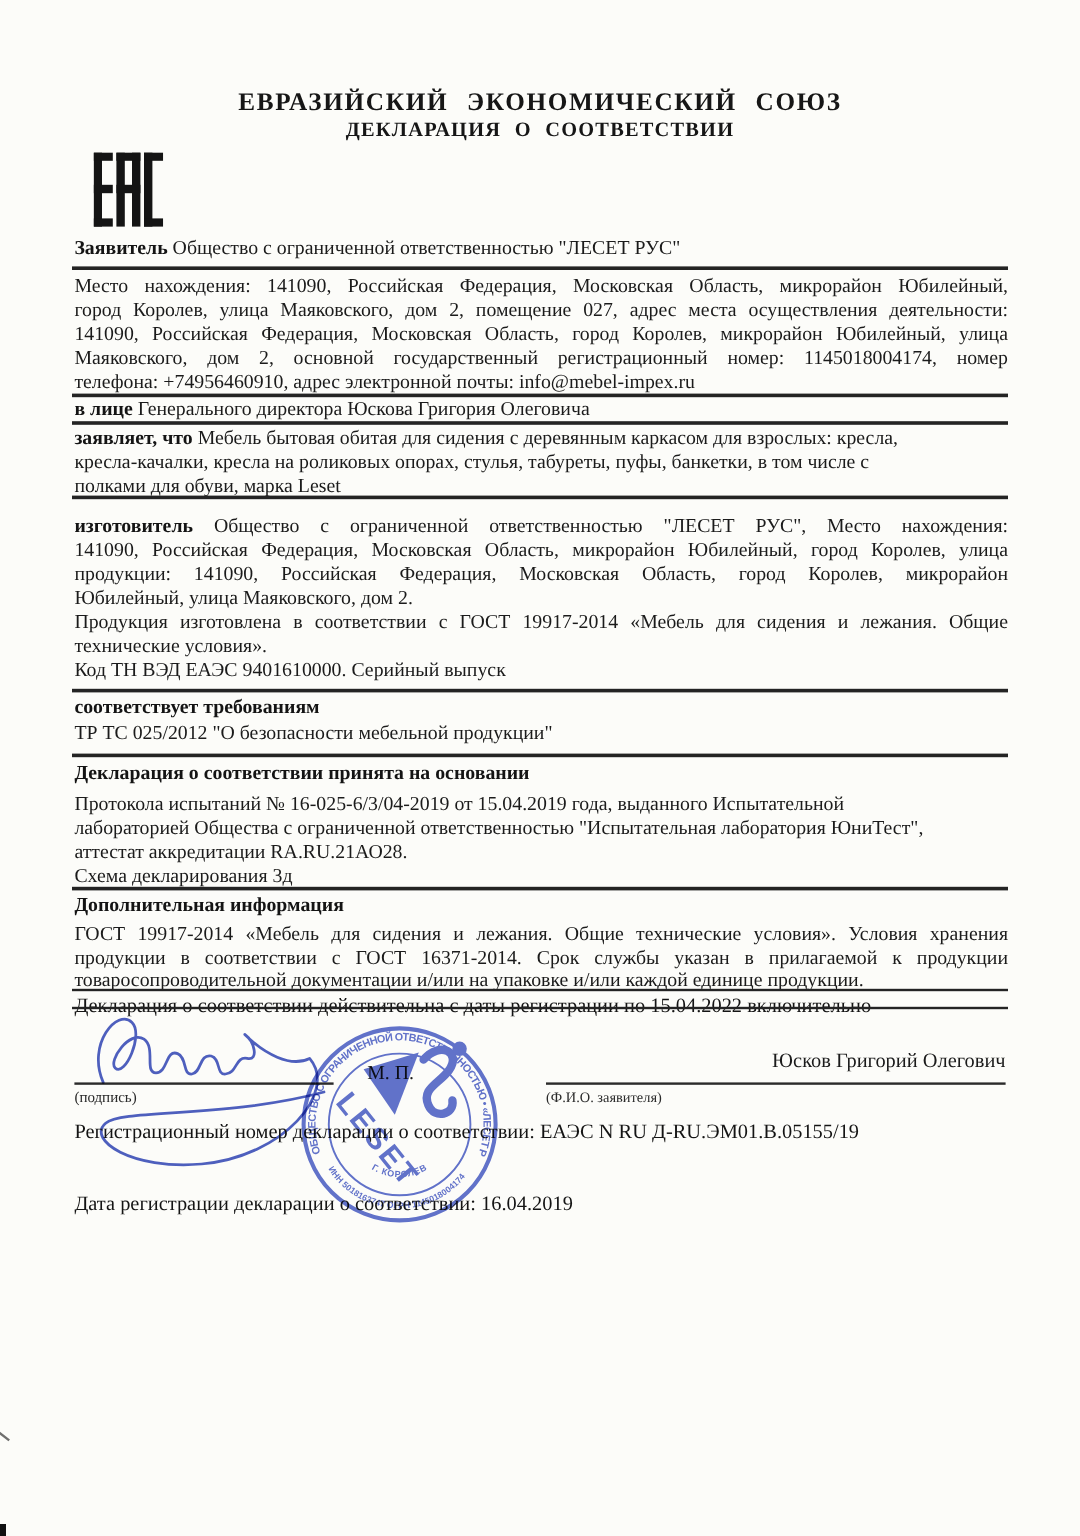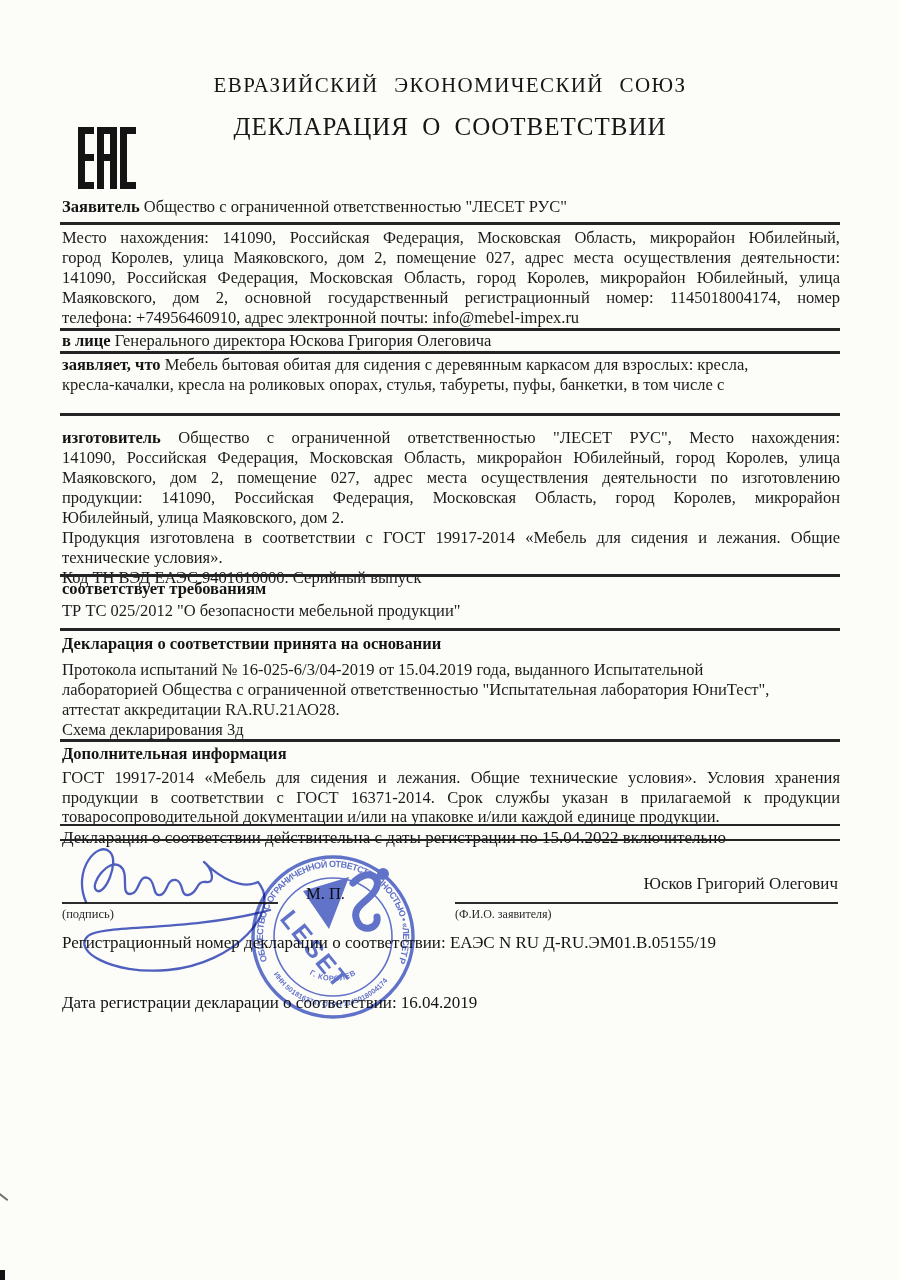--- a/index.html
+++ b/index.html
@@ -7,23 +7,23 @@
   .page {
     position: relative;
     width: 900px; height: 1280px;
     margin: 0 auto;
     background: #fcfcf9;
     overflow: hidden;
     font-family: "Liberation Serif", serif;
     color: #1b1b1b;
   }
   .abs { position: absolute; }
-  .ttl { left:0; width:900px; text-align:center; font-weight:normal; color:#161616; }
+  .ttl { left:0; width:900px; text-align:center; font-weight:bold; color:#161616; }
   .ttl1 { top:73px; font-size:21px; letter-spacing:1.4px; word-spacing:9px; }
-  .ttl2 { top:113px; font-size:25px; letter-spacing:1px; word-spacing:6px; }
+  .ttl2 { top:98px; font-size:17px; letter-spacing:1px; word-spacing:6px; }
   .row { left:62px; width:778px; font-size:16.5px; line-height:20px; }
   .b { font-weight:bold; color:#141414; }
   .jline { text-align:justify; text-align-last:justify; }
   .rule { left:60px; width:780px; height:2.5px; background:#242424; }
   .rule-thin { height:2px; }
   .smallcap { font-size:12.5px; color:#2a2a2a; text-align:left; }
   .sigline { background:#2b2b2b; height:2px; }
   .boldrow { font-weight:normal; font-size:17px; color:#141414; }
   .stamp-svg { mix-blend-mode: multiply; opacity:.88; }
   .sig-svg { mix-blend-mode: multiply; opacity:.9; }
@@ -73,30 +73,30 @@
     <span>Генерального директора Юскова Григория Олеговича</span>
   </div>
   <div class="abs rule" style="top:351px;"></div>
 
   <div class="abs row" style="top:355px;">
     <div>
       <span class="b">заявляет, что</span>
       <span>Мебель бытовая обитая для сидения с деревянным каркасом для взрослых: кресла,</span>
     </div>
     <div>кресла-качалки, кресла на роликовых опорах, стулья, табуреты, пуфы, банкетки, в том числе с</div>
+    <div>полками для обуви, марка Leset</div>
   </div>
   <div class="abs rule" style="top:413px;"></div>
 
   <div class="abs row" style="top:428px;">
     <div class="jline">
       <span class="b">изготовитель</span>
       <span>Общество с ограниченной ответственностью "ЛЕСЕТ РУС", Место нахождения:</span>
     </div>
     <div class="jline">141090, Российская Федерация, Московская Область, микрорайон Юбилейный, город Королев, улица</div>
-    <div class="jline">Маяковского, дом 2, помещение 027, адрес места осуществления деятельности по изготовлению</div>
     <div class="jline">продукции: 141090, Российская Федерация, Московская Область, город Королев, микрорайон</div>
     <div>Юбилейный, улица Маяковского, дом 2.</div>
     <div class="jline">Продукция изготовлена в соответствии с ГОСТ 19917-2014 «Мебель для сидения и лежания. Общие</div>
     <div>технические условия».</div>
     <div>Код ТН ВЭД ЕАЭС 9401610000. Серийный выпуск</div>
   </div>
   <div class="abs rule" style="top:574px;"></div>
 
   <div class="abs row b" style="top:579px;">соответствует требованиям</div>
   <div class="abs row" style="top:601px;">ТР ТС 025/2012 "О безопасности мебельной продукции"</div>

